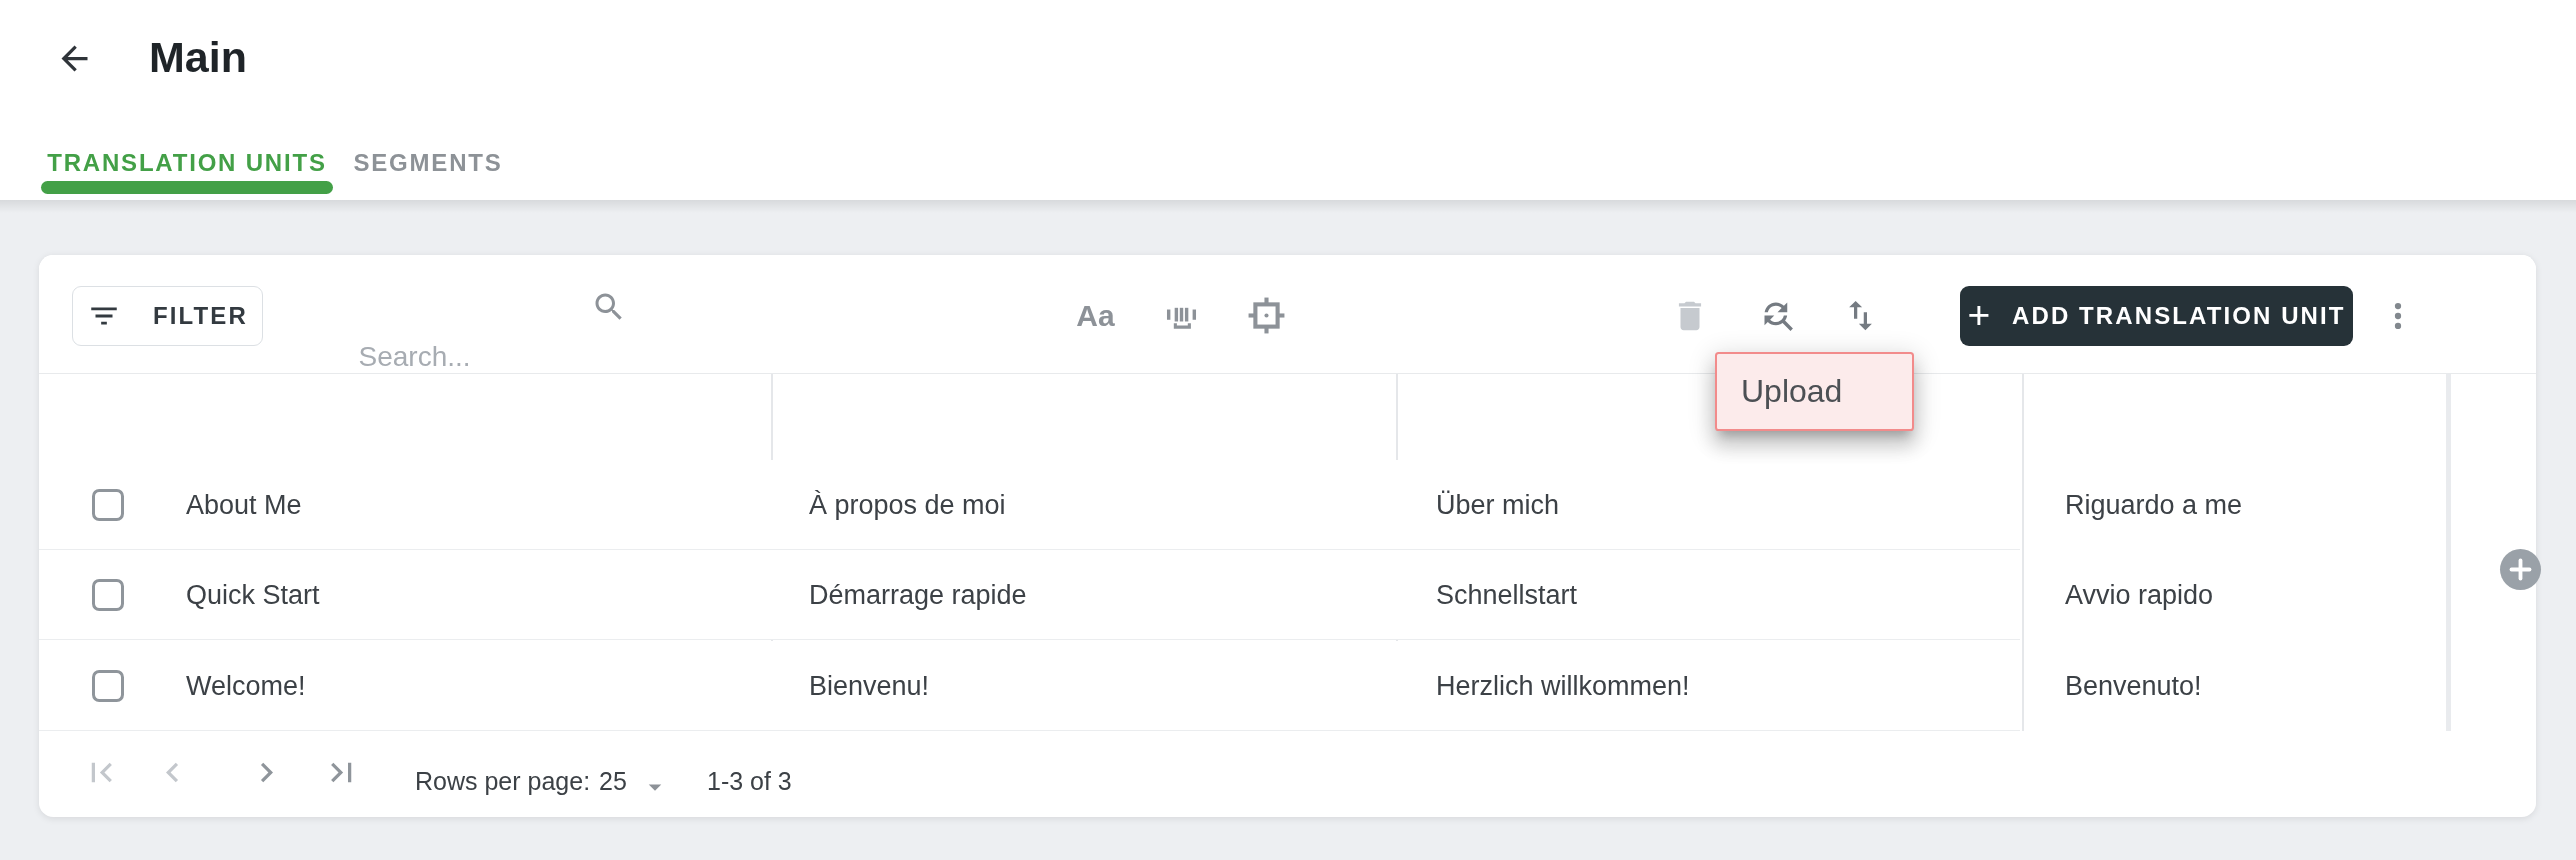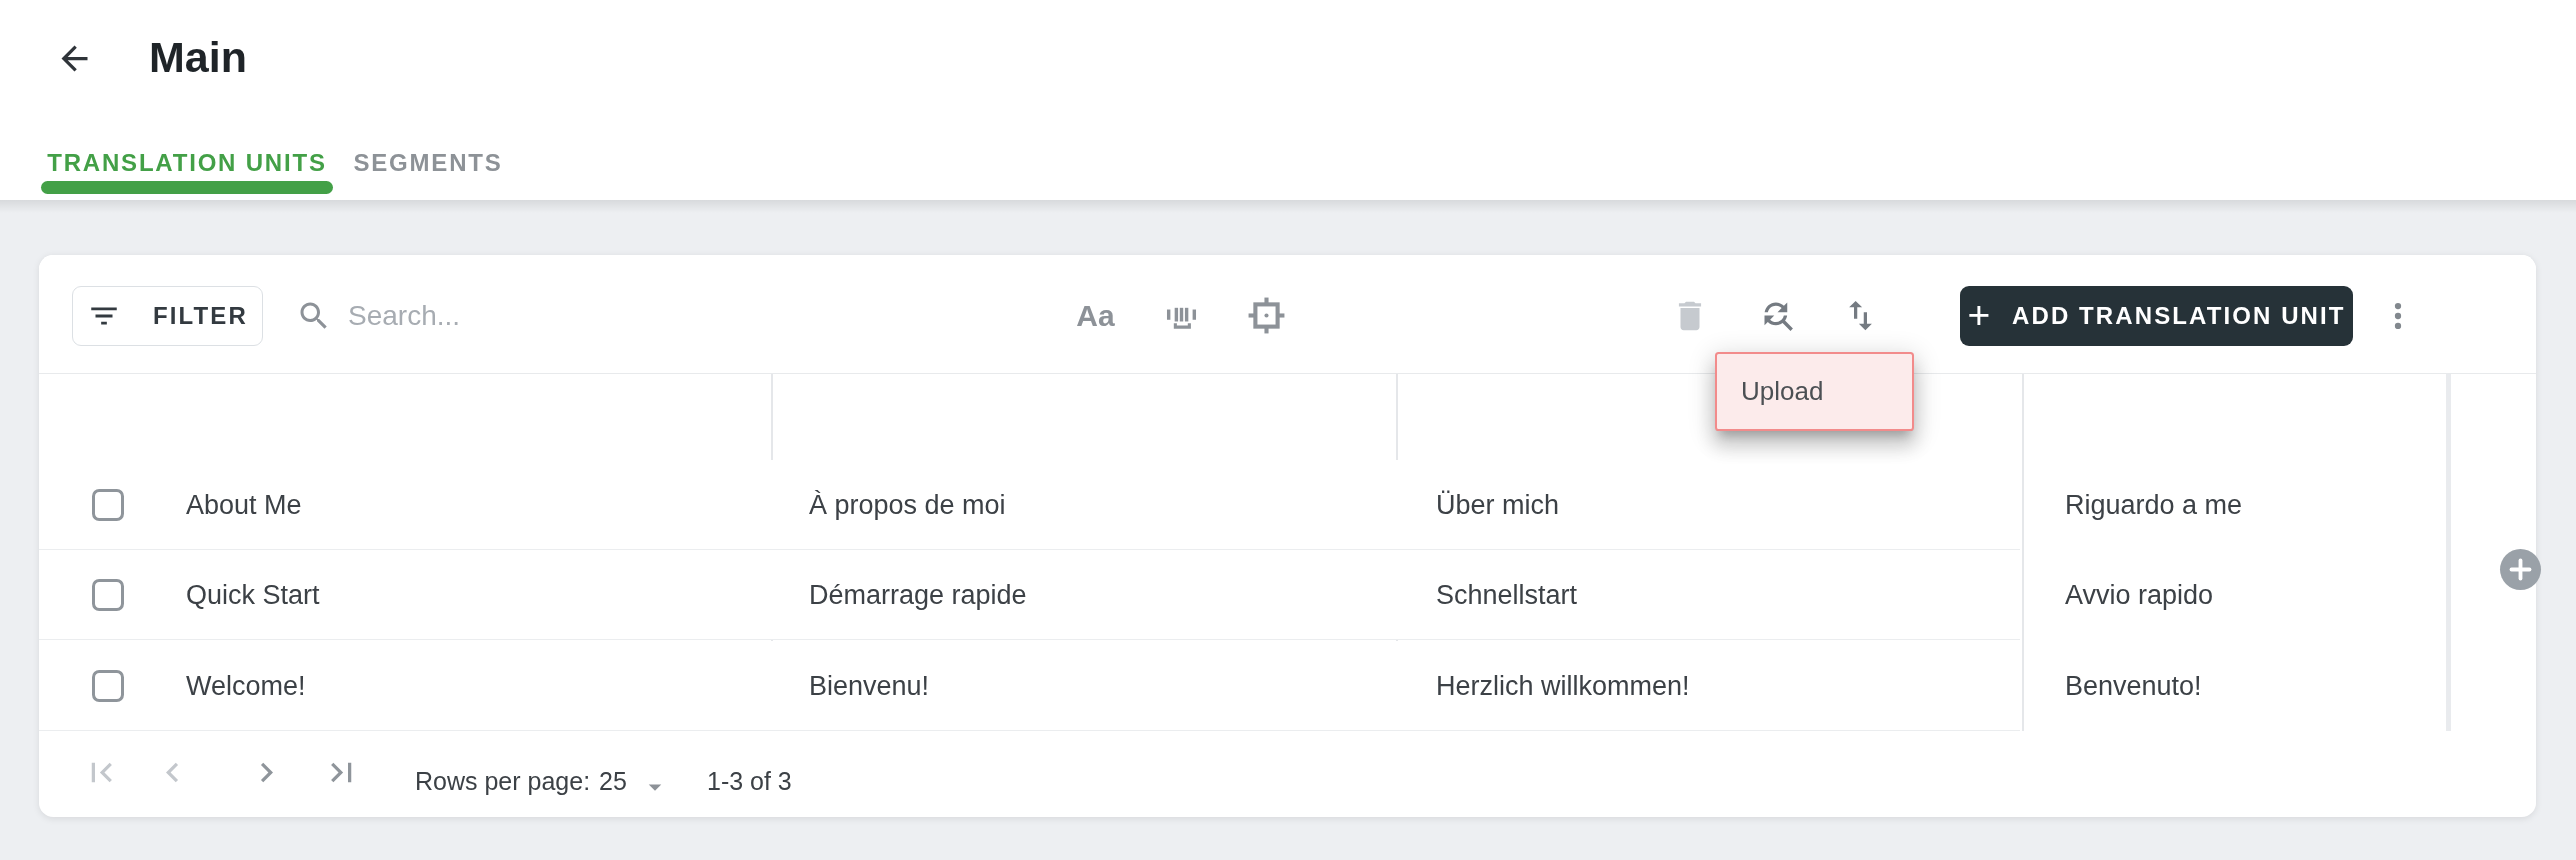--- a/index.html
+++ b/index.html
@@ -30,21 +30,21 @@
     background:#ffffff; border-radius:14.3px; box-shadow:0 1.8px 7.2px rgba(0,0,0,0.09); }
 
   
   .toolbar { position:absolute; left:0; top:0; width:2497px; height:119px;
     border-bottom:1.8px solid #e8eaec; border-radius:14.3px 14.3px 0 0; background:#fff; }
   .filter-btn { position:absolute; left:33px; top:31px; width:191px; height:60px;
     border:1.8px solid #dce0e4; border-radius:9px; background:#fff; display:flex;
     align-items:center; justify-content:center; gap:32px; cursor:pointer;
     font-size:24px; font-weight:700; letter-spacing:2.1px; color:#333a40; }
   .search-wrap { position:absolute; left:257px; top:34px; width:626px; height:54px;
-    display:flex; align-items:center; gap:16px; }
+    display:flex; align-items:center; gap:16px;flex-direction:column; }
   .search-input { border:none; outline:none; font-family:"Liberation Sans",sans-serif;
     font-size:28px; color:#3c4146; width:501px; background:transparent; }
   .search-input::placeholder { color:#a7acb2; opacity:1; }
   .tool-ic { position:absolute; top:41px; width:39px; height:39px; display:flex;
     align-items:center; justify-content:center; cursor:pointer; }
   .aa-toggle { position:absolute; left:1020px; top:29.5px; width:73px; height:63px;
     display:flex; align-items:center; justify-content:center;
     font-size:30px; font-weight:600; color:#8d9298; cursor:pointer; }
   .add-btn { position:absolute; left:1921px; top:31px; width:393px; height:60px;
     background:#263238; border-radius:9px; color:#ffffff; display:flex; align-items:center;
@@ -72,21 +72,21 @@
     display:block; border-radius:0 0 14.3px 14.3px; background:#fff; }
   .pg-ic { position:absolute; top:21.5px; width:39px; height:39px; cursor:pointer; }
   .foot-text { position:absolute; top:36px; font-size:25px; color:#3c4146; white-space:nowrap; }
 
   
   .ctx-menu { position:absolute; left:1715px; top:352px; width:199px; border-radius:5.4px;
     box-shadow:0 9px 9px -5.4px rgba(0,0,0,0.2), 0 14.3px 18px 1.8px rgba(0,0,0,0.14),
                0 5.4px 25px 4.5px rgba(0,0,0,0.12); background:#ffffff; }
   .ctx-item { width:199px; height:79px; background:#fcebeb; border:2.7px solid #f28b8b;
     border-radius:3.6px; display:flex; align-items:center; padding-left:24px;
-    font-size:26px; color:#4c5054; cursor:pointer; }
+    font-size:32px; color:#4c5054; cursor:pointer; }
   .ctx-item + .ctx-item { margin-top:-2.7px; }
 
   svg { display:block; }
 </style>
 </head>
 <body>
 
 <div class="topbar">
   <div class="back-btn">
     <span>

